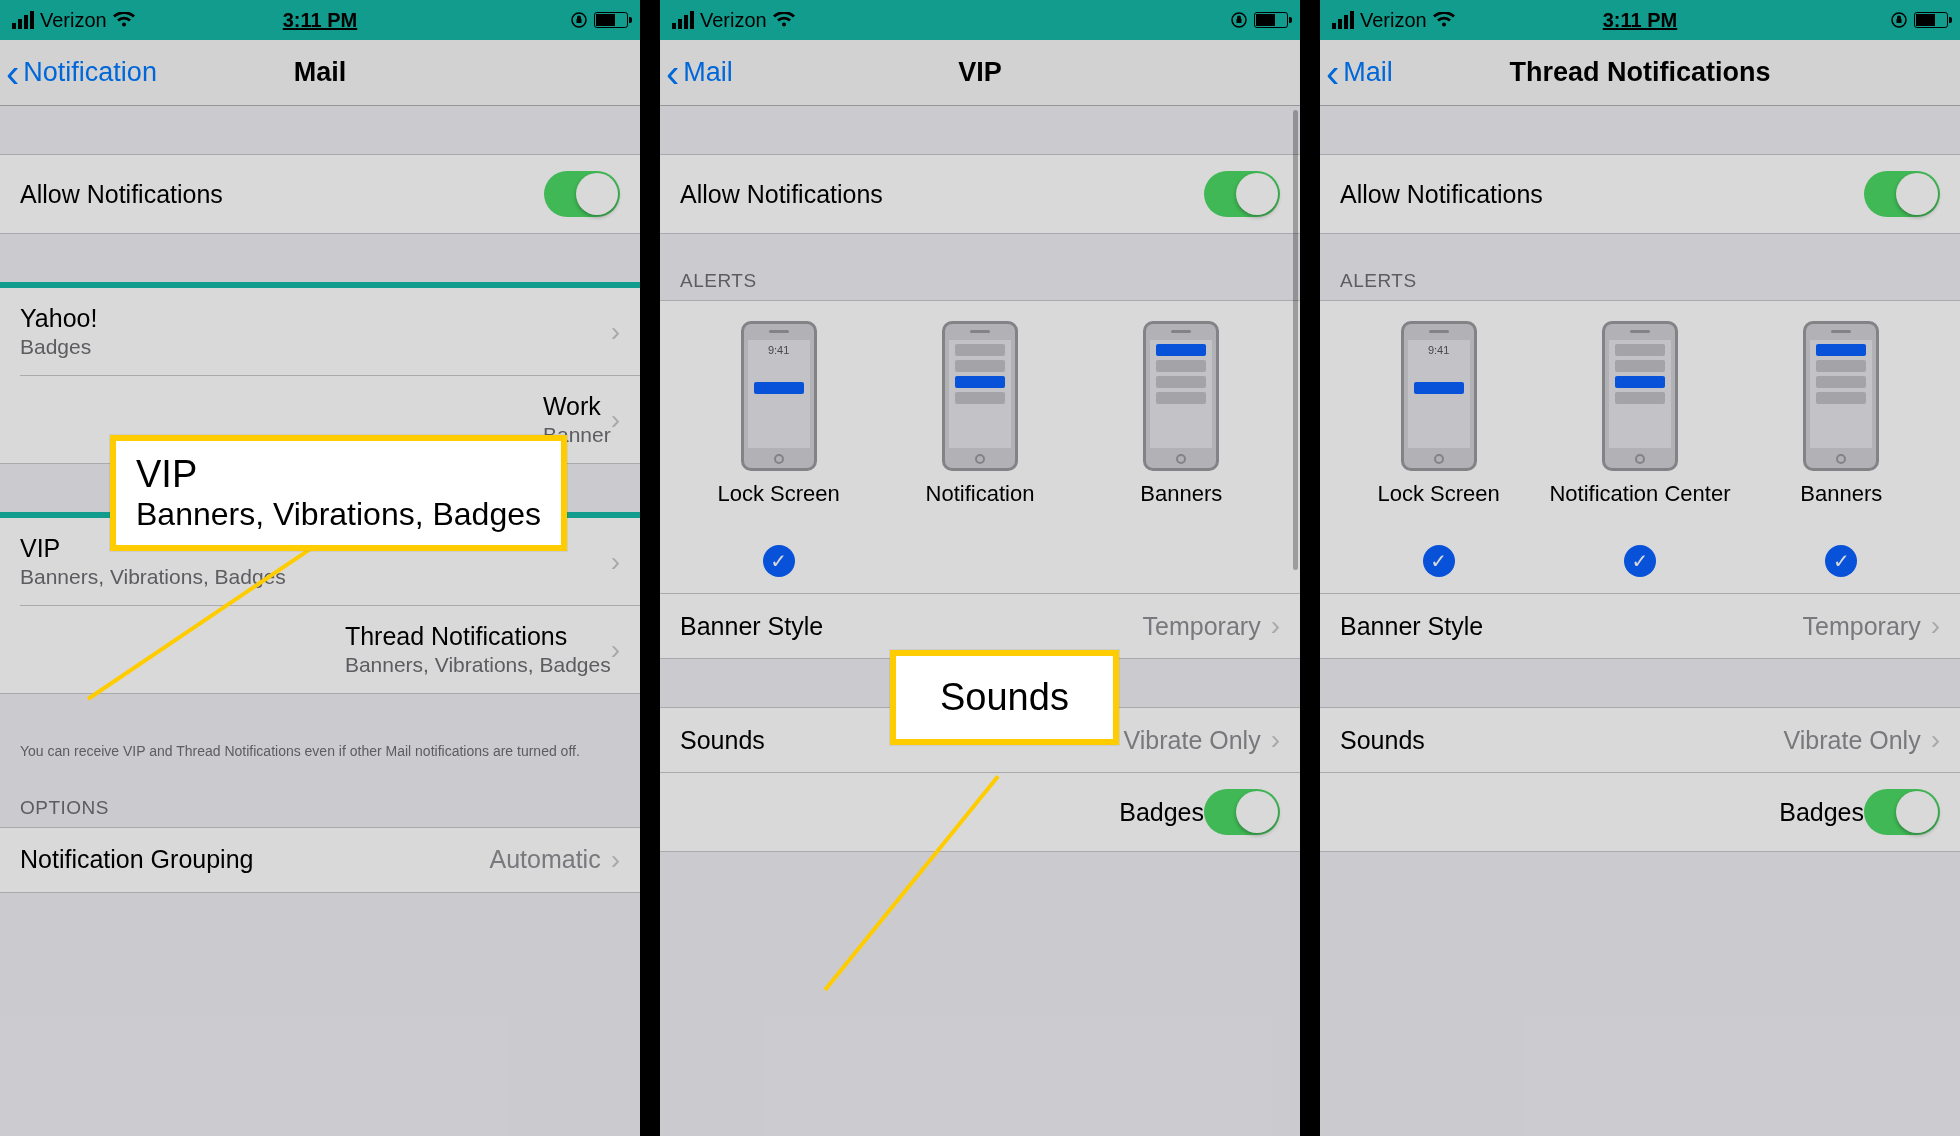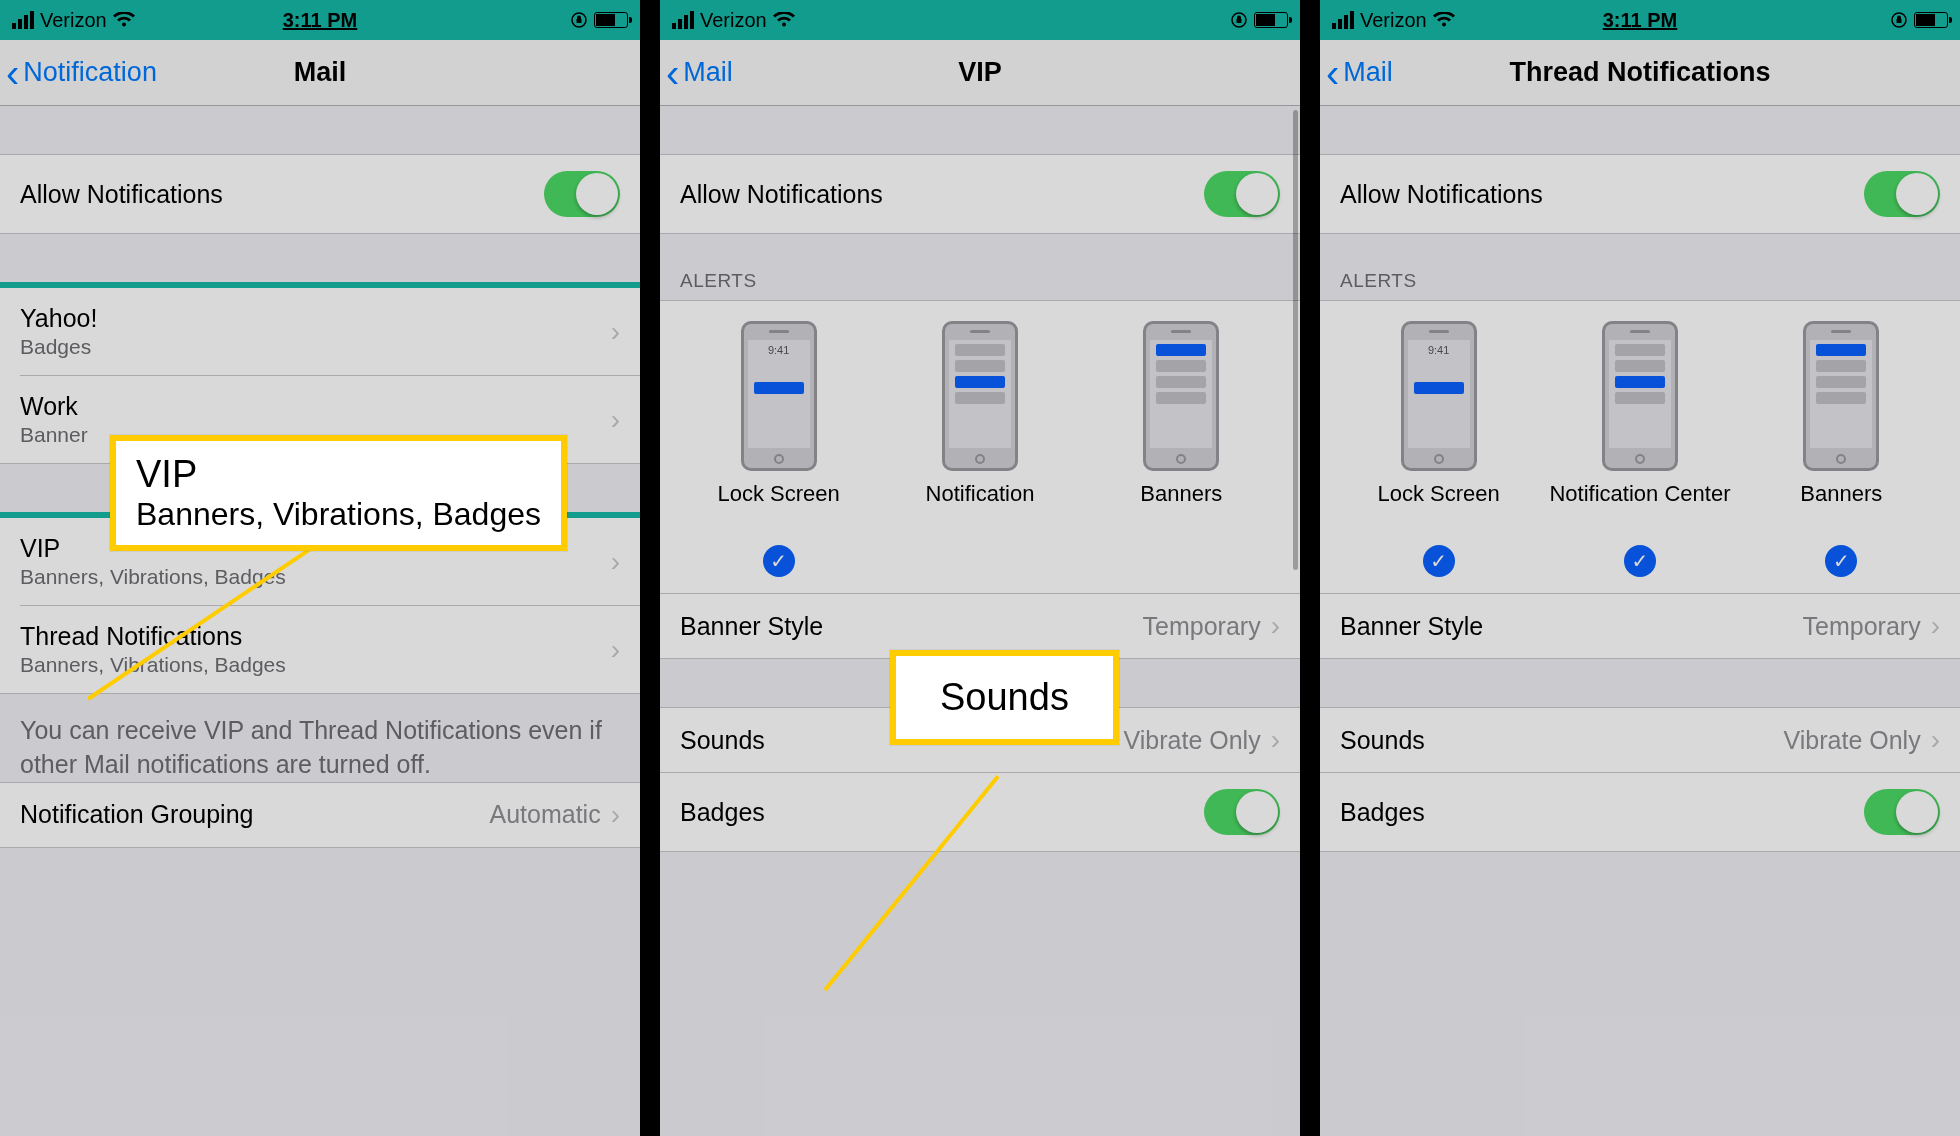--- a/index.html
+++ b/index.html
@@ -76,35 +76,35 @@
     text-align:center;
     font-size:27px; font-weight:600;
     color:#000;
   }
   
   .section-spacer { height:48px; }
   .section-header {
     font-size:19px; color:#6d6d72; padding: 36px 20px 8px; text-transform:uppercase; letter-spacing:0.5px;border-radius:31px;
   }
   .section-footer {
-    font-size:25px; color:#6d6d72; padding: 20px 20px 0; line-height:1.35;
+    font-size:14px; color:#6d6d72; padding: 20px 20px 0; line-height:1.35;margin-top:28px;
   }
   .cell {
     background:#fff;
     border-top:1px solid #c8c7cc;
     border-bottom:1px solid #c8c7cc;
     padding: 16px 20px;
     display:flex;
     align-items:center;
     justify-content:space-between;
     font-size:25px;
     color:#000;
     min-height:66px;
   }
-  .cell + .cell { border-top:none; }
+  .cell + .cell { border-top:none;justify-content:flex-end; }
   .cell .left { display:flex; flex-direction:column; gap:2px;}
   .cell .sub { font-size:21px; color:#6d6d72; }
   .cell .right { display:flex; align-items:center; gap:10px; color:#8e8e93; font-size:25px;}
   .chevron { color:#c7c7cc; font-size:28px; }
   
   .toggle {
     width:76px; height:46px; border-radius:23px; position:relative;
     background:#4cd964;
   }
   .toggle .knob {
@@ -248,20 +248,21 @@
         <span>Thread Notifications</span>
         <span class="sub">Banners, Vibrations, Badges</span>
       </div>
       <div class="right">
           <span class="chevron">›</span>
         </div>
     </div>
   </div>
   <div class="section-footer">You can receive VIP and Thread Notifications even if other Mail notifications are turned off.</div>
 
+  <div class="section-header">OPTIONS</div>
   <div class="cell">
     <span>Notification Grouping</span>
     <div class="right">
       <span>Automatic</span>
       <span class="chevron">›</span>
     </div>
   </div>
 </div>
 
 <div class="phone">

